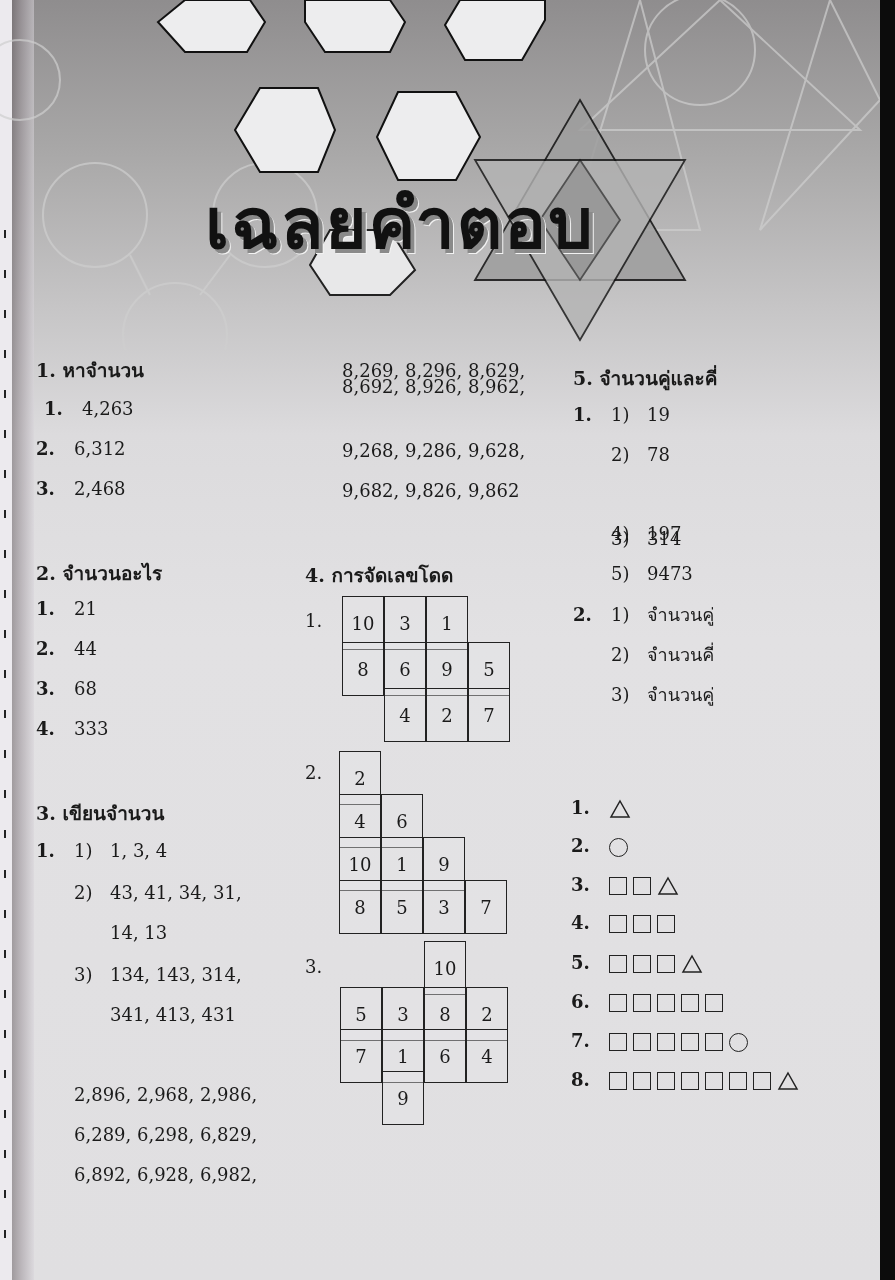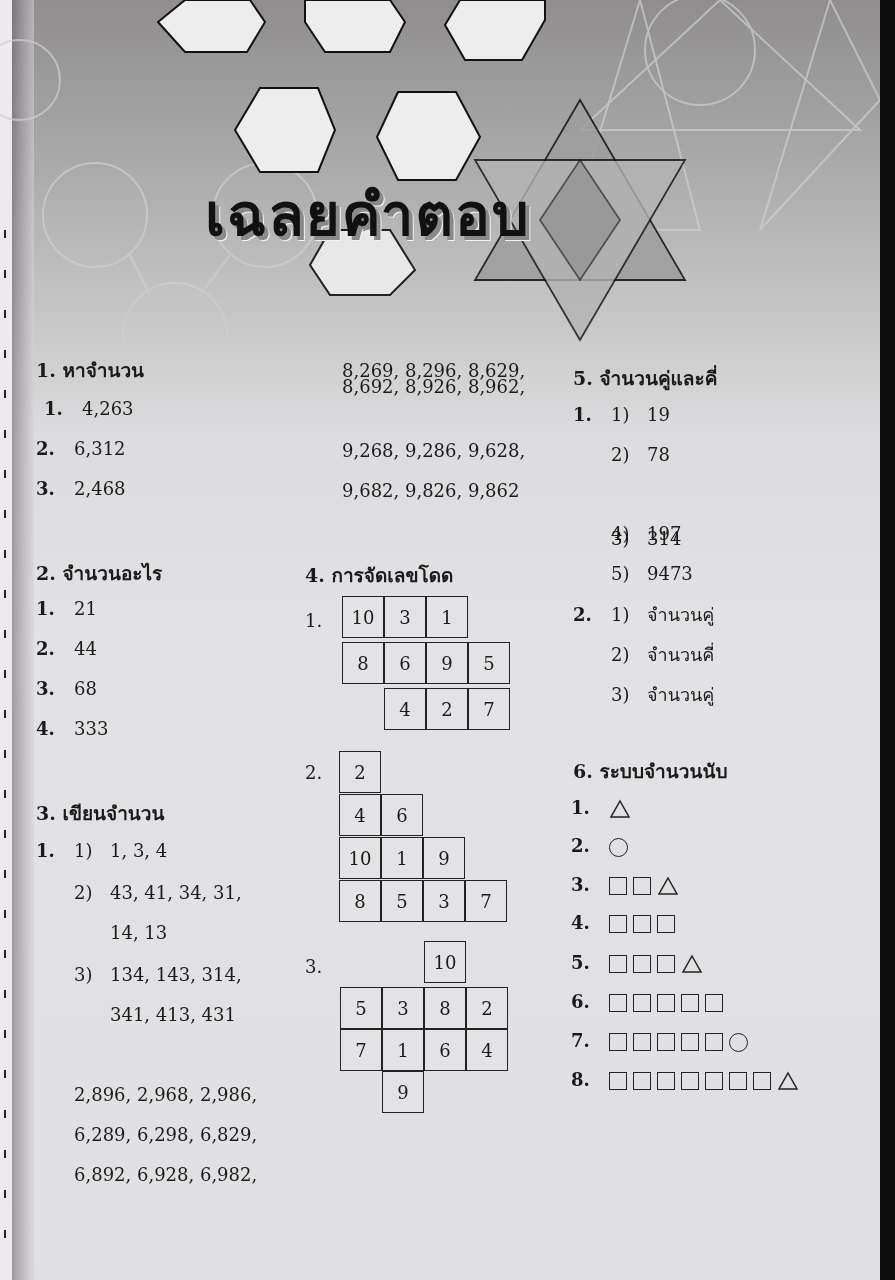--- a/index.html
+++ b/index.html
@@ -25,37 +25,37 @@
     }
     .binding-dots { position: absolute; left: 4px; top: 230px; width: 4px; height: 1050px; }
     .binding-dots span { position: absolute; left: 0; width: 2px; height: 8px; background: #222; }
     .right-black { position: absolute; left: 880px; top: 0; width: 15px; height: 1280px; background: #0c0c0c; }
 
     
     .art { position: absolute; left: 0; top: 0; width: 880px; height: 350px; }
     .title {
       position: absolute; left: 205px; top: 168px;
       font-family: "DejaVu Sans", sans-serif; font-weight: bold;
-      font-size: 58px; letter-spacing: 2px; color: #111;
+      font-size: 70px; letter-spacing: 2px; color: #111;
       text-shadow: 4px 4px 0 #8a8a8a, 5px 5px 0 #f2f2f2;
     }
 
     .section-title {
       position: absolute; font-family: "DejaVu Serif", serif; font-weight: bold;
       font-size: 19px; color: #1a1a1a; white-space: nowrap;
     }
     .line {
       position: absolute; font-family: "DejaVu Serif", serif; font-size: 18px;
       color: #1a1a1a; white-space: nowrap;
     }
     .num { display: inline-block; width: 38px; font-weight: bold; }
     .sub { display: inline-block; width: 36px; }
 
     .grid-box {
-      position: absolute; width: 42px; height: 42px; border: 1.5px solid #222;
+      position: absolute; width: 42px; height: 54px; border: 1.5px solid #222;
       box-sizing: border-box; display: flex; align-items: center; justify-content: center;
       font-family: "DejaVu Serif", serif; font-size: 18px; color: #1a1a1a;
       background: rgba(230,230,232,0.4);
     }
 
     .symbols { display: inline-flex; align-items: center; gap: 6px; vertical-align: middle; }
     .sq { display: inline-block; width: 18px; height: 18px; border: 1.5px solid #222; box-sizing: border-box; }
     .ci { display: inline-block; width: 19px; height: 19px; border: 1.5px solid #222; border-radius: 50%; box-sizing: border-box; }
     .tri { display: inline-block; width: 22px; height: 20px; }
   </style>
@@ -191,21 +191,20 @@
   <div class="section-title" style="left:573px; top:363px;">5. จำนวนคู่และคี่</div>
   <div class="line" style="left:573px; top:404px;"><span class="num">1.</span><span class="sub">1)</span><span>19</span></div>
   <div class="line" style="left:611px; top:444px;"><span class="sub">2)</span><span>78</span></div>
   <div class="line" style="left:611px; top:484px;margin-top:44px;"><span class="sub">3)</span><span>314</span></div>
   <div class="line" style="left:611px; top:523px;"><span class="sub">4)</span><span>197</span></div>
   <div class="line" style="left:611px; top:563px;"><span class="sub">5)</span><span>9473</span></div>
   <div class="line" style="left:573px; top:600px;"><span class="num">2.</span><span class="sub">1)</span><span>จำนวนคู่</span></div>
   <div class="line" style="left:611px; top:640px;"><span class="sub">2)</span><span>จำนวนคี่</span></div>
   <div class="line" style="left:611px; top:680px;"><span class="sub">3)</span><span>จำนวนคู่</span></div>
 
-  <div class="section-title" style="left:573px; top:756px;">6. ระบบจำนวนนับ</div>
 
   <div class="line" style="left:571px; top:797px;"><span class="num">1.</span><span class="symbols">
     <svg class="tri" viewBox="0 0 22 20">
           <polygon points="11,2 20,18 2,18" fill="none" stroke="#222" stroke-width="1.5"></polygon>
         </svg>
   </span></div>
   <div class="line" style="left:571px; top:835px;"><span class="num">2.</span><span class="symbols">
     <span class="ci"></span>
   </span></div>
   <div class="line" style="left:571px; top:874px;"><span class="num">3.</span><span class="symbols">

